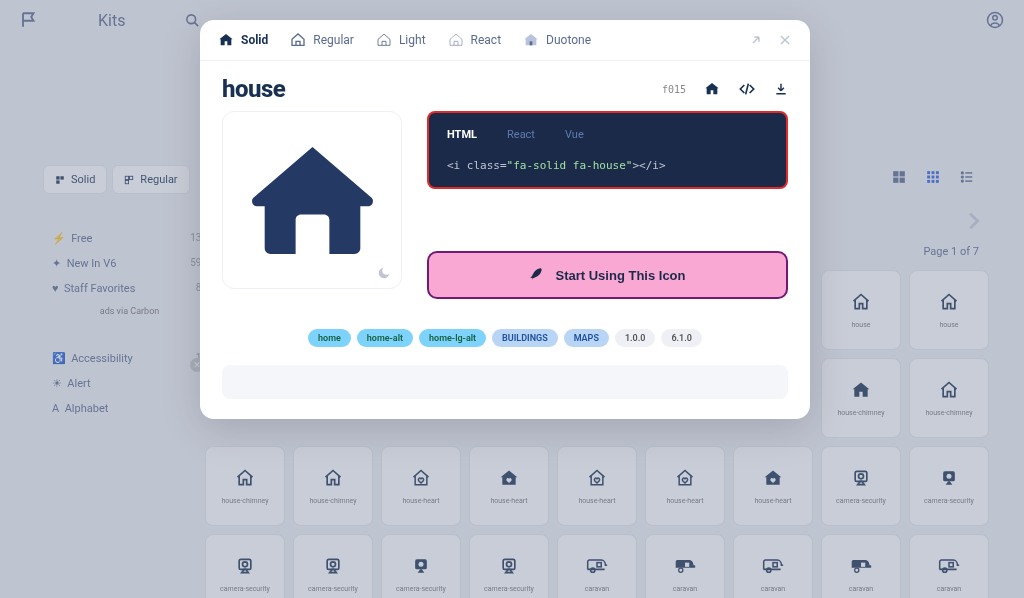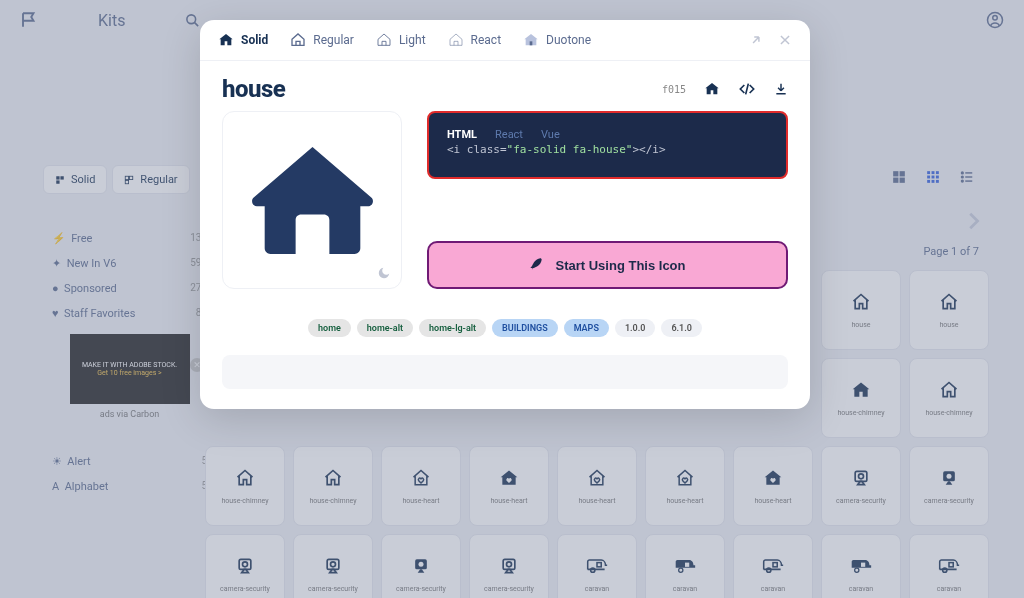--- a/index.html
+++ b/index.html
@@ -69,30 +69,30 @@
     .modal-actions { margin-left: auto; display:flex; gap:15px; color:#c0c5d3;}
     .modal-header { display:flex; align-items:center; padding: 14px 22px 8px;}
     .modal-title { font-size: 24px; font-weight:800; color:#183153; letter-spacing:-0.5px;}
     .header-right { margin-left:auto; display:flex; gap:18px; align-items:center; color:#183153; font-size:14px;}
     .header-right .code { font-size:10px; color:#888; font-family:monospace;}
     .modal-body { display:flex; padding: 0 22px; gap: 25px;}
     .preview-box { width: 180px; height: 178px; border:1px solid #eef0f5; border-radius:12px; display:flex; align-items:center; justify-content:center; position:relative;}
     .preview-box .big-icon { color:#183153; }
     .preview-box .moon { position:absolute; right:10px; bottom:8px; color:#c0c5d3; font-size:14px;}
     .code-box { flex:1; background:#1c2a4a; border-radius:8px; padding: 15px 18px; border: 2px solid #e02b2b; height: 90px;}
-    .code-tabs { display:flex; gap: 18px; margin-bottom: 2px;}
+    .code-tabs { display:flex; gap: 30px; margin-bottom: 18px;}
     .code-tabs span { font-size: 11px; color:#5e7aad; cursor:pointer;}
     .code-tabs span.active { color:#fff; font-weight:700;}
     .code-line { font-family: monospace; font-size: 11px; color:#c0c5d3;}
     .code-line .str { color:#a0e0a0;}
     .start-btn { width: 100%; background:#f9a8d4; border:2px solid #701a75; border-radius:10px; padding: 14px; margin-top:62px; display:flex; align-items:center; justify-content:center; gap:10px; font-weight:700; font-size:13px; color:#1c2a4a; cursor:pointer;}
     .right-col { flex:1; display:flex; flex-direction:column; }
     .tag-row { display:flex; justify-content:center; gap:6px; margin-top: 30px; flex-wrap:wrap;}
     .tag { padding: 4px 10px; border-radius: 20px; font-size: 9px; font-weight:600;}
-    .tag.green { background:#e5e5e5; color:#186040;}
+    .tag.green { background:#7dd3fc; color:#186040;}
     .tag.blue { background:#b8d5f5; color:#2050a0;}
     .tag.gray { background:#eef0f5; color:#555;}
     .bottom-bar { margin: 18px 22px 0; background:#f5f6f9; height:34px; border-radius:8px;}
 
     svg { display:block; }
   </style>
 </head>
 <body>
 
 <div class="topbar">
@@ -187,37 +187,31 @@
     <ul class="side-list" id="sidebar-list" style="margin-top:76px;">
         <li>
           <span>⚡&nbsp;&nbsp;Free</span>
           <span class="count">131</span>
         </li>
         <li>
           <span>✦&nbsp;&nbsp;New In V6</span>
           <span class="count">590</span>
         </li>
         <li>
-          <span>●&nbsp;&nbsp;Sponsored</span>
-          <span class="count">277</span>
-        </li>
-        <li>
           <span>♥&nbsp;&nbsp;Staff Favorites</span>
           <span class="count">81</span>
         </li>
       </ul>
     <div class="close-ad">✕</div>
-    <div class="ad-box">
-      <div>
-        <div style="color:#fff">MAKE IT WITH ADOBE STOCK.</div>
-        <div>Get 10 free images &gt;</div>
-      </div>
-    </div>
     <div class="ad-text">ads via Carbon</div>
     <ul class="side-list" id="category-list" style="margin-top:30px;">
+        <li>
+          <span>♿&nbsp;&nbsp;Accessibility</span>
+          <span class="count">15</span>
+        </li>
         <li>
           <span>☀&nbsp;&nbsp;Alert</span>
           <span class="count">5</span>
         </li>
         <li>
           <span>A&nbsp;&nbsp;Alphabet</span>
           <span class="count">5</span>
         </li>
       </ul>
   </div>

